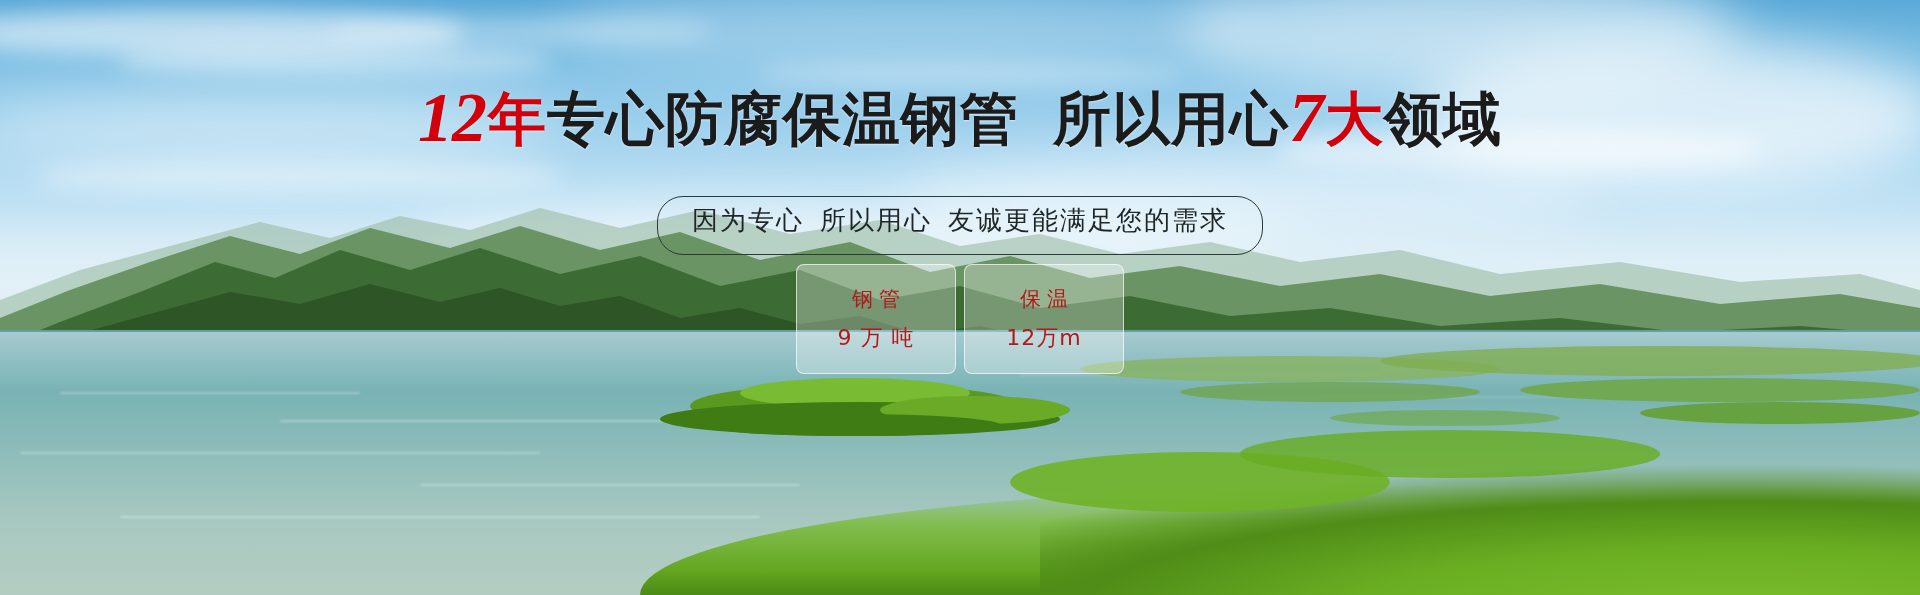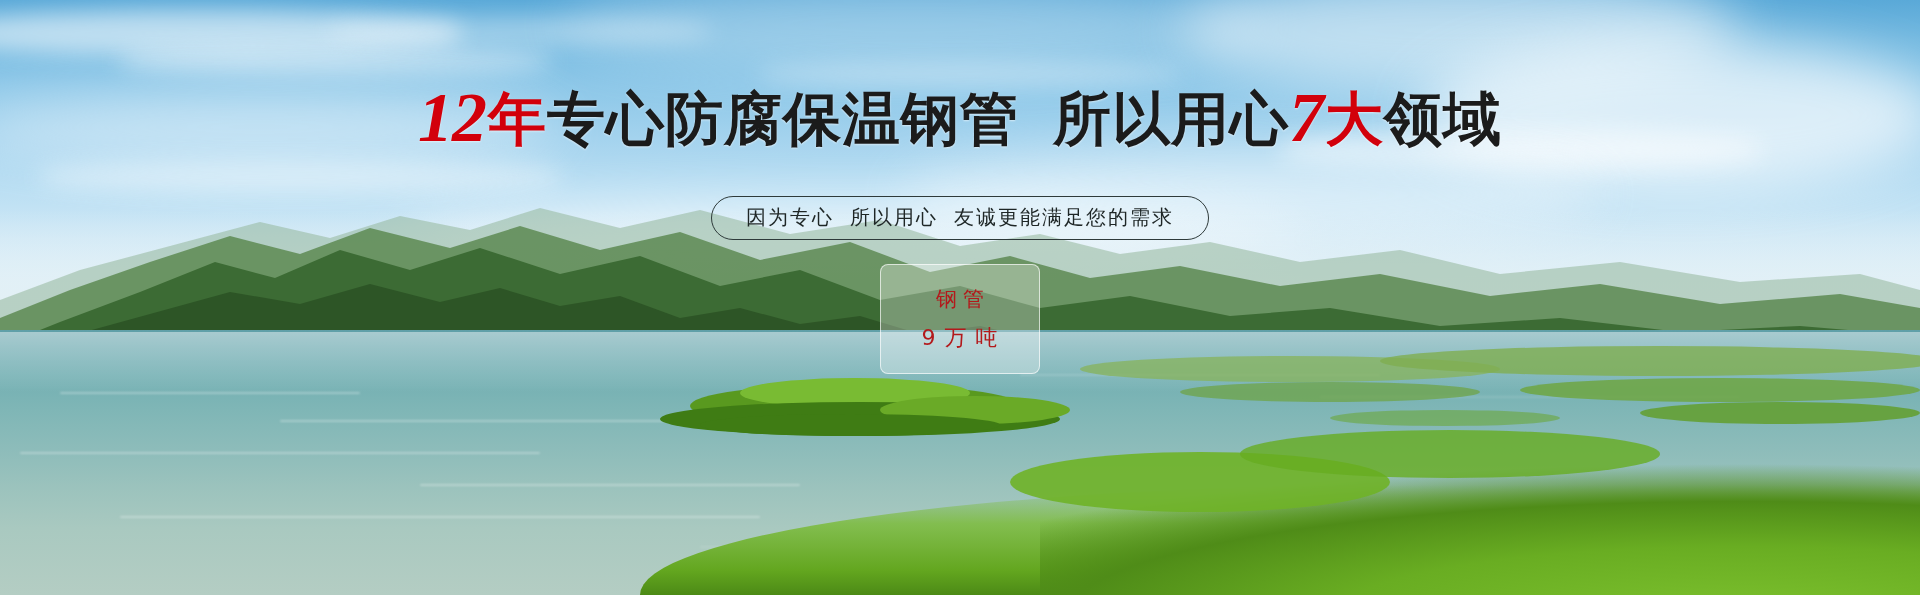--- a/index.html
+++ b/index.html
@@ -138,23 +138,23 @@
   .subline {
     position:absolute;
     top:196px;
     left:0; width:1920px;
     text-align:center;
   }
   .subline-box {
     display:inline-block;
     border:1.6px solid #2e3a3a;
     border-radius:26px;
-    padding:9px 34px 11px;
-    font-family:"DejaVu Sans","Liberation Sans",sans-serif;
-    font-size:20px;
+    padding:9px 34px 19px;
+    font-family:"DejaVu Sans","Liberation Sans",sans-serif;
+    font-size:26px;
     color:#1e2626;
     letter-spacing:2px;
     line-height:1.1;
     white-space:nowrap;
   }
   .subline-box .sp { display:inline-block; width:16px; }
 
   
   .cards {
     position:absolute;
@@ -275,17 +275,21 @@
     </div>
 
     <div class="cards">
 
       <div class="card">
         <div class="label">钢管</div>
         <div class="value"><span>9 万 吨</span><sup></sup></div>
       </div>
 
 
+      <div class="card">
+        <div class="label">保温</div>
+        <div class="value"><span>12万m</span><sup></sup></div>
+      </div>
 
     </div>
 
   </div>
 </div>
 
 </body></html>

